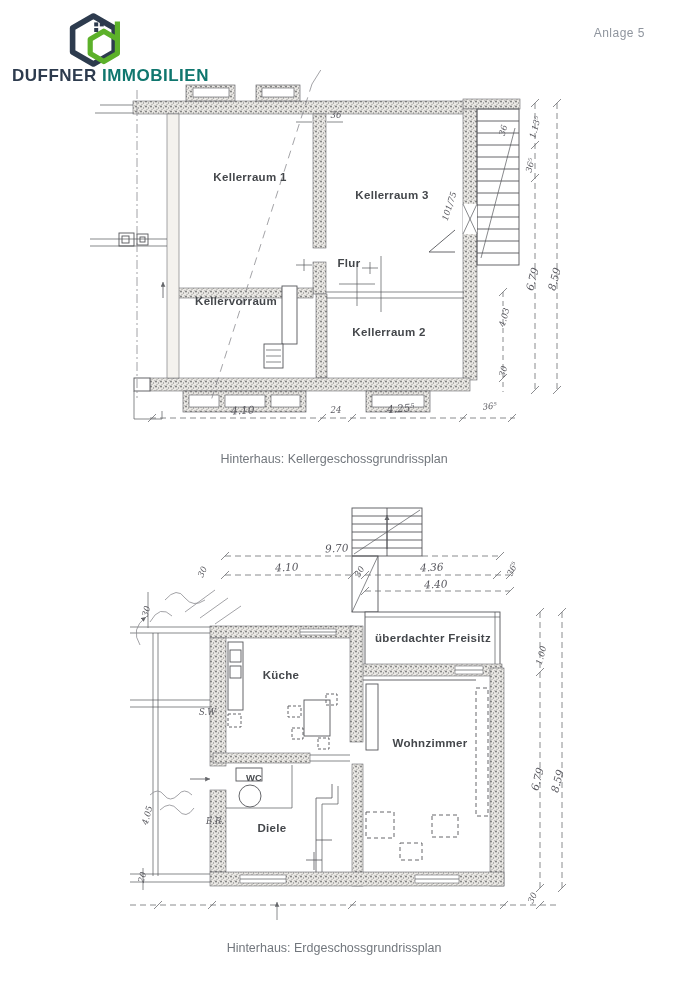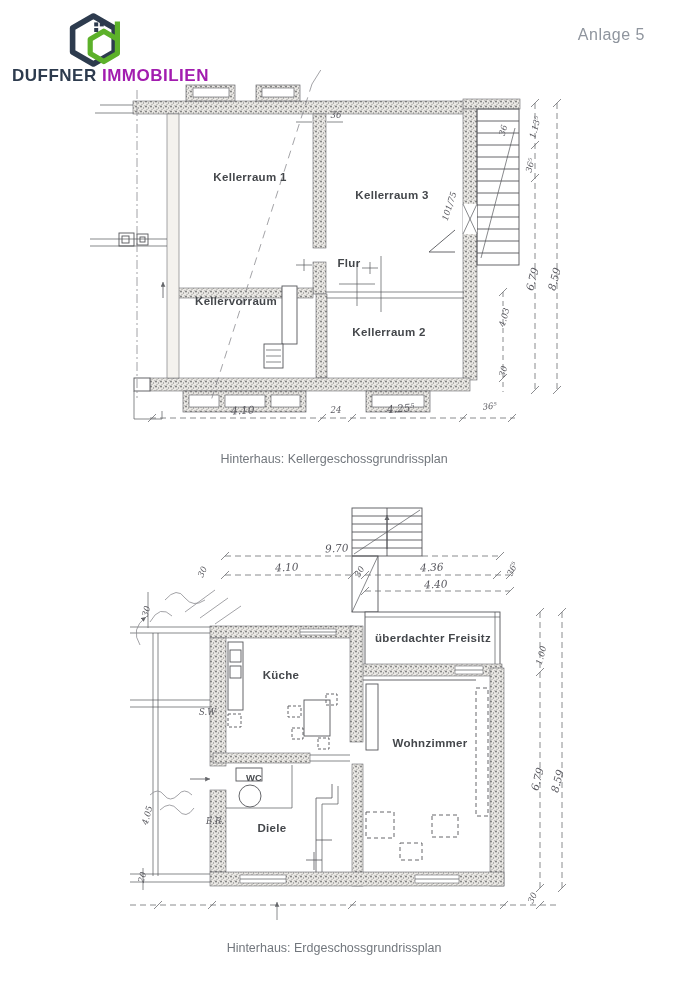--- a/index.html
+++ b/index.html
@@ -3,22 +3,22 @@
 <meta charset="utf-8">
 <style>
   html,body{margin:0;padding:0;background:#e8e8e8;}
   .page{position:relative;width:700px;height:1000px;background:#ffffff;overflow:hidden;
         font-family:"Liberation Sans",sans-serif;}
   
   .logo{position:absolute;left:60px;top:12px;width:70px;height:56px;}
   .brand{position:absolute;left:12px;top:66px;width:220px;font-size:17px;font-weight:bold;
          letter-spacing:.5px;white-space:nowrap;}
   .brand .w1{color:#2d3b4e;margin-top:12px;}
-  .brand .w2{color:#a21caf;}
-  .attachment{position:absolute;right:55px;top:26px;font-size:16px;color:#8f959e;letter-spacing:.5px;}
+  .brand .w2{color:#0f766e;}
+  .attachment{position:absolute;right:55px;top:26px;font-size:12px;color:#8f959e;letter-spacing:.5px;}
   
   .caption{position:absolute;left:0;width:668px;text-align:center;font-size:12.5px;color:#72777d;}
   .cap1{top:452px;}
   .cap2{top:941px;}
   
   svg text{font-family:"Liberation Sans",sans-serif;}
   .room{font-size:11.5px;font-weight:600;fill:#44474b;letter-spacing:.3px;}
   .room-s{font-size:9.5px;font-weight:600;fill:#4a4d51;}
   .hand{font-family:"DejaVu Serif",serif;font-style:italic;font-size:10.5px;fill:#55555c;}
   .hand-s{font-family:"DejaVu Serif",serif;font-style:italic;font-size:8.5px;fill:#5a5a60;}

